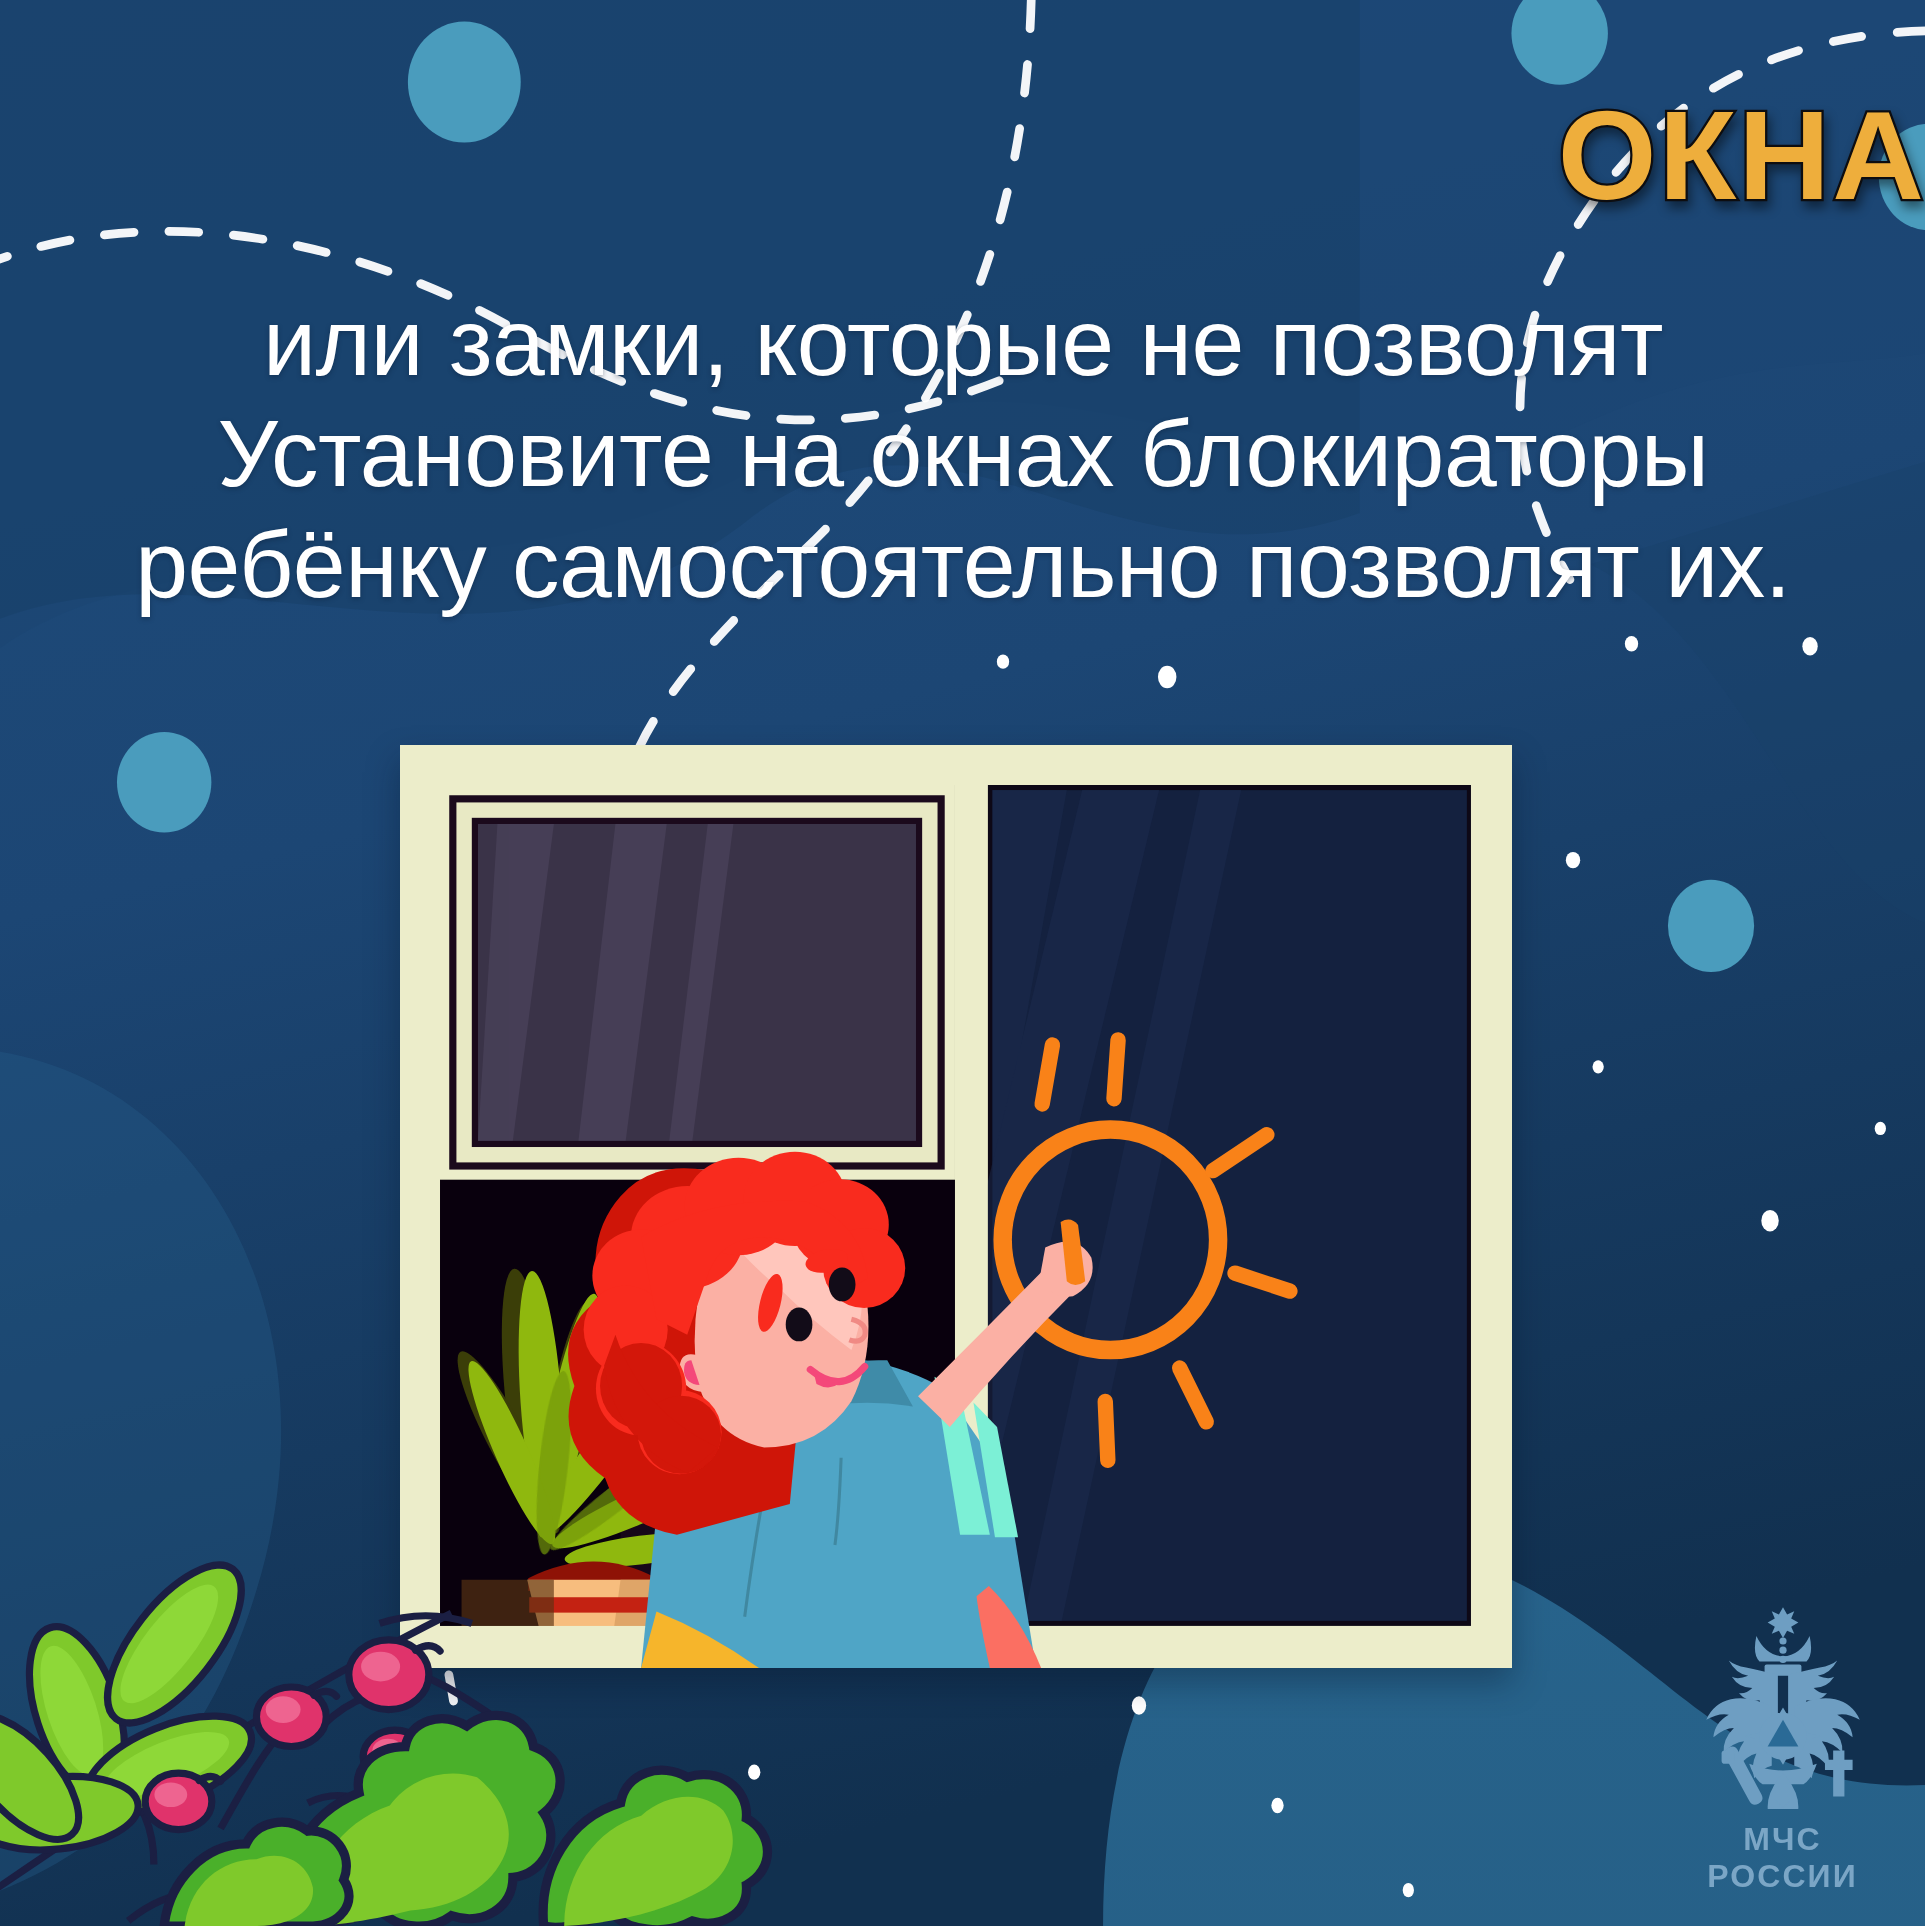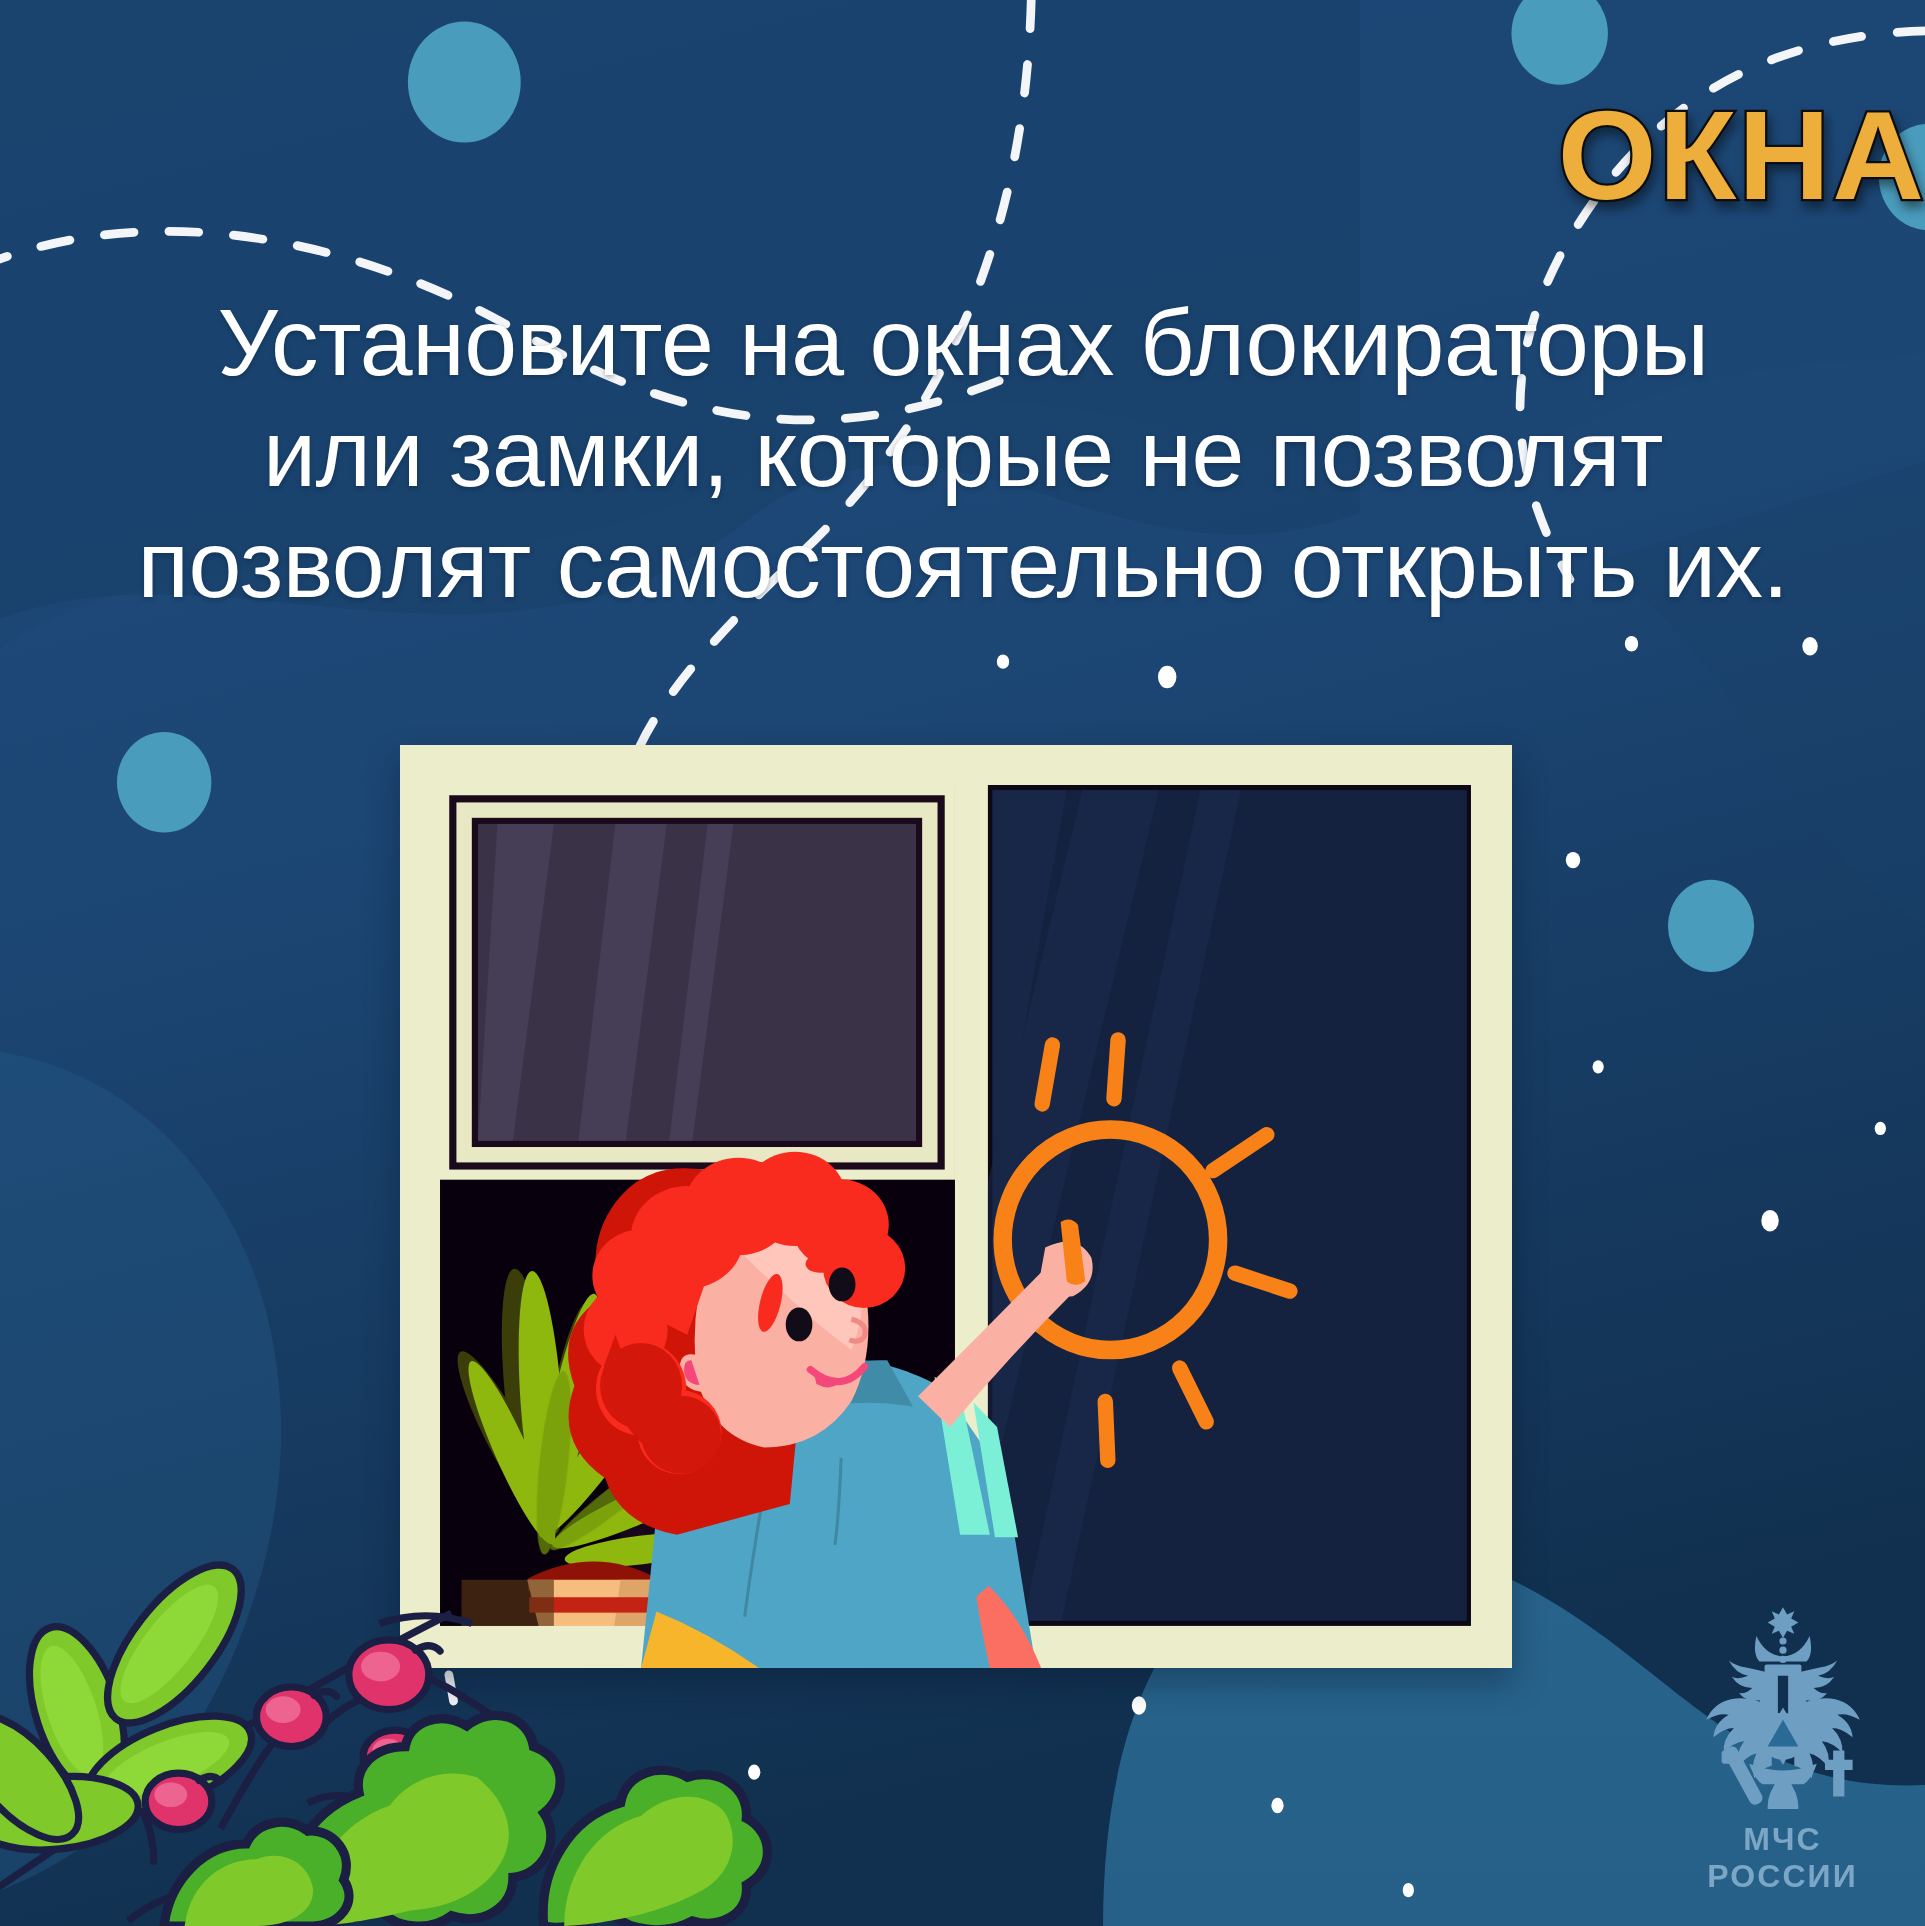--- a/index.html
+++ b/index.html
@@ -116,23 +116,23 @@
       <ellipse cx="1470" cy="3455" rx="12" ry="15"></ellipse>
       <ellipse cx="1320" cy="3660" rx="11" ry="14"></ellipse>
     </g>
   </svg>
 
   <div class="title-wrap">
     <span class="title">ОКНА</span>
   </div>
 
   <div class="sub-wrap">
+    <span class="sub-line">или замки, которые не позволят</span>
     <span class="sub-line">Установите на окнах блокираторы</span>
-    <span class="sub-line">или замки, которые не позволят</span>
-    <span class="sub-line">позволят самостоятельно открыть их.</span>
+    <span class="sub-line">ребёнку самостоятельно позволят их.</span>
   </div>
 
   <div class="window">
     <svg class="win-svg" viewBox="0 0 2168 1800" preserveAspectRatio="none">
       <defs>
         <clipPath id="clipLeft">
             <rect x="76" y="78" width="1006" height="1640"></rect>
           </clipPath>
         <clipPath id="clipRight">
             <rect x="1145" y="78" width="945" height="1640"></rect>

